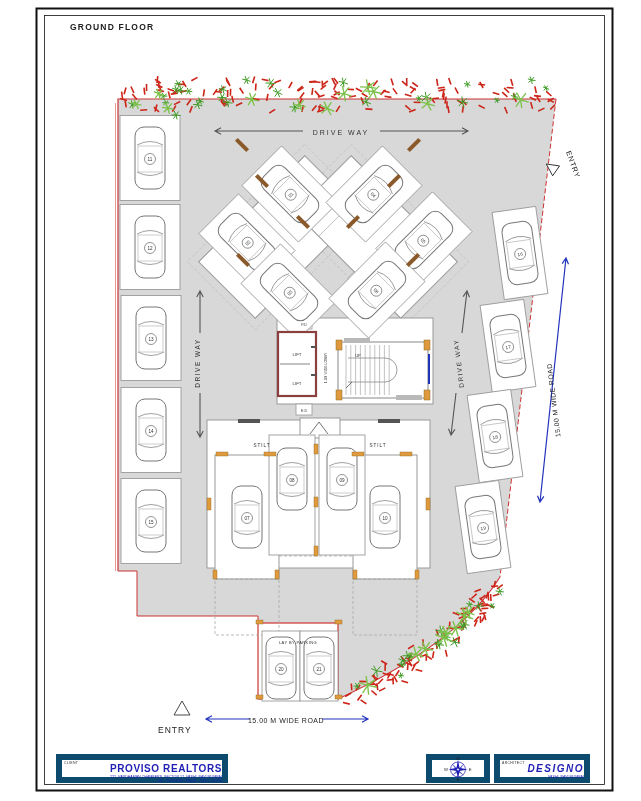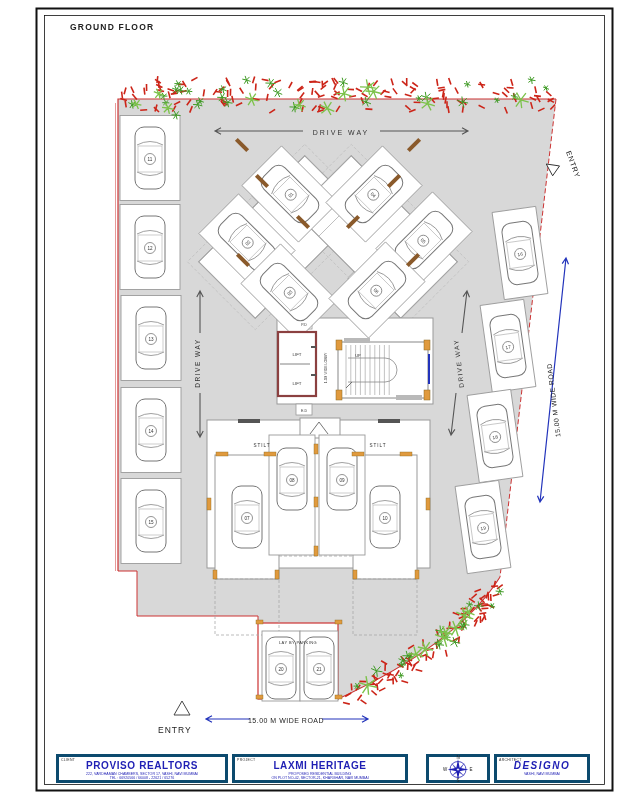--- a/index.html
+++ b/index.html
@@ -1,21 +1,21 @@
 <!DOCTYPE html>
 <html><head>
 <meta charset="utf-8">
 <style>
   html,body{margin:0;padding:0;background:#fff;}
   #sheet{position:relative;width:641px;height:801px;background:#fff;overflow:hidden;
          font-family:"Liberation Sans",sans-serif;border-radius:11px;}
   #plan-svg{position:absolute;left:0;top:0;}
   svg text{font-family:"Liberation Sans",sans-serif;}
-  .tb-cell{position:absolute;top:754px;height:29px;border:3px solid #0c4a6e;background:#fff;
-           box-sizing:border-box;text-align:center;}
+  .tb-cell{position:absolute;top:754px;height:29px;border:6px solid #0c4a6e;background:#fff;
+           box-sizing:border-box;text-align:right;}
   .tb-tag{position:absolute;top:1px;left:2px;font-size:3.5px;color:#333;letter-spacing:.3px;}
   .tb-name{margin-top:4px;font-size:10px;font-weight:bold;color:#1f1fb4;letter-spacing:.6px;line-height:1.05;}
   .tb-line{font-size:3.6px;color:#1f1fb4;line-height:1.35;}
   .tb-compass{display:flex;align-items:center;justify-content:center;height:100%;}
 </style>
 </head>
 <body>
 
 <div id="sheet">
   <svg id="plan-svg" width="641" height="801" viewBox="0 0 641 801">
@@ -670,26 +670,20 @@
       <rect x="36.5" y="8.5" width="576" height="782" fill="none" stroke="#111" stroke-width="2"></rect>
       <rect x="44.5" y="15.5" width="560" height="769" fill="none" stroke="#111" stroke-width="0.8"></rect>
     </svg>
 
   <div class="tb-cell" style="left:56px;width:172px;">
     <span class="tb-tag">CLIENT</span>
     <div class="tb-name">PROVISO REALTORS</div>
     <div class="tb-line">222, VARDHAMAN CHAMBERS, SECTOR 17, VASHI, NAVI MUMBAI</div>
     <div class="tb-line">TEL : 66920566 / 66008 - 22621 / 65276</div>
   </div>
-  <div class="tb-cell" style="left:232px;width:176px;">
-    <span class="tb-tag">PROJECT</span>
-    <div class="tb-name">LAXMI HERITAGE</div>
-    <div class="tb-line">PROPOSED RESIDENTIAL BUILDING</div>
-    <div class="tb-line">ON PLOT NO-42, SECTOR-21, KHARGHAR, NAVI MUMBAI</div>
-  </div>
   <div class="tb-cell" style="left:426px;width:64px;">
     <div class="tb-compass">
       <svg width="56" height="27" viewBox="-28 -13.5 56 27">
         <circle cx="0" cy="1" r="8" fill="none" stroke="#1f1fb4" stroke-width="0.8"></circle>
         <g fill="#1f1fb4">
           <path d="M0,-9.5 L2,1 L0,3 L-2,1 Z"></path>
           <path d="M0,11.5 L2,1 L0,-1 L-2,1 Z"></path>
           <path d="M-10.5,1 L0,3 L2,1 L0,-1 Z"></path>
           <path d="M10.5,1 L0,3 L-2,1 L0,-1 Z"></path>
           <path d="M-6.7,-5.7 L0,1 L-2.5,1 Z" opacity="0.8"></path>

